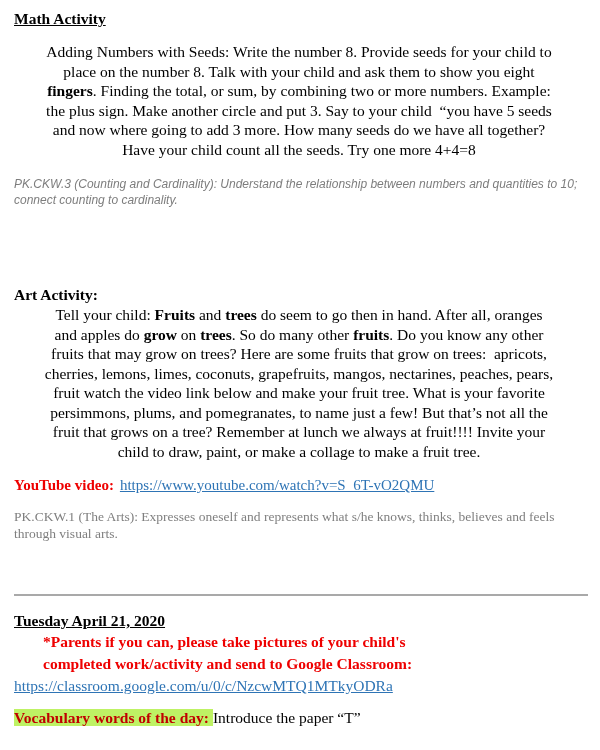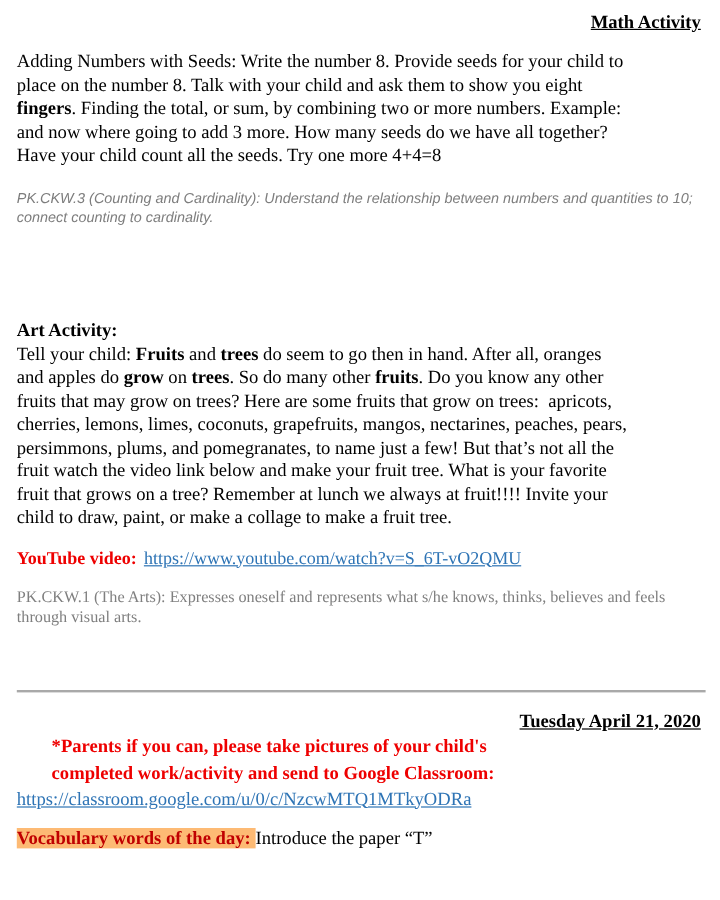--- a/index.html
+++ b/index.html
@@ -1,22 +1,22 @@
 <!DOCTYPE html>
 <html><head>
 <meta charset="utf-8">
 <style>
   html,body{margin:0;padding:0;background:#ffffff;}
   body{width:600px;height:750px;overflow:hidden;font-family:"Liberation Serif","DejaVu Serif",serif;color:#000;}
   .doc{padding:9px 16px 0 14px;}
 
   .heading{font-size:15.5px;font-weight:bold;line-height:20px;}
-  .heading.u{text-decoration:underline;text-align:right;}
+  .heading.u{text-decoration:underline;}
 
-  .para{margin-top:13px;font-size:15.5px;line-height:19.5px;}
+  .para{margin-top:13px;font-size:15.5px;line-height:19.5px;text-align:center;}
   .para .line{white-space:pre;}
   .b{font-weight:bold;}
 
   .note-italic{
     margin-top:17px;max-width:568px;
     font-family:"Liberation Sans","DejaVu Sans",sans-serif;
     font-style:italic;font-size:12px;line-height:16px;color:#7d7d7d;
   }
   .art-block{margin-top:77px;}
   .art-block .para{margin-top:0;}
@@ -30,48 +30,49 @@
   .note-serif{margin-top:14px;max-width:578px;font-size:13.5px;line-height:16.5px;color:#7f7f7f;}
 
   .divider{margin-top:52px;height:2px;background:#a9a9a9;width:574px;}
 
   .tuesday-heading{margin-top:15px;}
   .red-notice{font-size:15.5px;line-height:22px;color:#ee0000;font-weight:bold;}
   .red-notice .line{white-space:pre;margin-left:29px;}
   .link-line{font-size:15.5px;line-height:22px;}
 
   .vocab-line{margin-top:11px;font-size:15.5px;line-height:20px;white-space:pre-wrap;}
-  .vocab-hl{background:#fdba74;color:#c00000;font-weight:bold;padding-right:4px;}
+  .vocab-hl{background:#bef264;color:#c00000;font-weight:bold;padding-right:4px;}
 </style>
 </head>
 <body>
 
 <div class="doc">
 
   <div class="heading u">Math Activity</div>
 
   <div class="para">
       <div class="line"><span>Adding Numbers with Seeds: Write the number 8. Provide seeds for your child to</span></div>
       <div class="line"><span>place on the number 8. Talk with your child and ask them to show you eight</span></div>
       <div class="line"><span class="b">fingers</span><span>. Finding the total, or sum, by combining two or more numbers. Example:</span></div>
+      <div class="line"><span>the plus sign. Make another circle and put 3. Say to your child  “you have 5 seeds</span></div>
       <div class="line"><span>and now where going to add 3 more. How many seeds do we have all together?</span></div>
       <div class="line"><span>Have your child count all the seeds. Try one more 4+4=8</span></div>
     </div>
 
   <div class="note-italic">PK.CKW.3 (Counting and Cardinality): Understand the relationship between numbers and quantities to 10; connect counting to cardinality.</div>
 
   <div class="art-block">
     <div class="heading">Art Activity:</div>
     <div class="para">
         <div class="line"><span>Tell your child: </span><span class="b">Fruits</span><span> and </span><span class="b">trees</span><span> do seem to go then in hand. After all, oranges</span></div>
         <div class="line"><span>and apples do </span><span class="b">grow</span><span> on </span><span class="b">trees</span><span>. So do many other </span><span class="b">fruits</span><span>. Do you know any other</span></div>
         <div class="line"><span>fruits that may grow on trees? Here are some fruits that grow on trees:  apricots,</span></div>
         <div class="line"><span>cherries, lemons, limes, coconuts, grapefruits, mangos, nectarines, peaches, pears,</span></div>
+        <div class="line"><span>fruit watch the video link below and make your fruit tree. What is your favorite</span></div>
         <div class="line"><span>persimmons, plums, and pomegranates, to name just a few! But that’s not all the</span></div>
-        <div class="line"><span>fruit watch the video link below and make your fruit tree. What is your favorite</span></div>
         <div class="line"><span>fruit that grows on a tree? Remember at lunch we always at fruit!!!! Invite your</span></div>
         <div class="line"><span>child to draw, paint, or make a collage to make a fruit tree.</span></div>
       </div>
   </div>
 
   <div class="youtube-line"><span class="red bold red-label">YouTube video:</span><a class="link" href="#">https://www.youtube.com/watch?v=S_6T-vO2QMU</a></div>
 
   <div class="note-serif">PK.CKW.1 (The Arts): Expresses oneself and represents what s/he knows, thinks, believes and feels through visual arts.</div>
 
   <div class="divider"></div>

